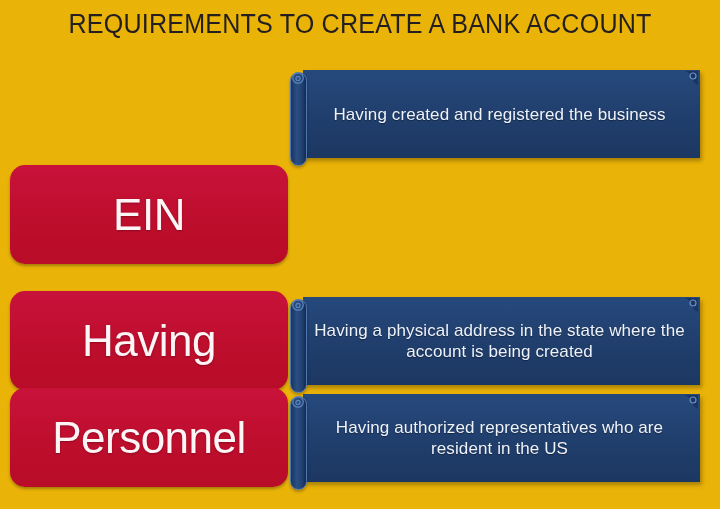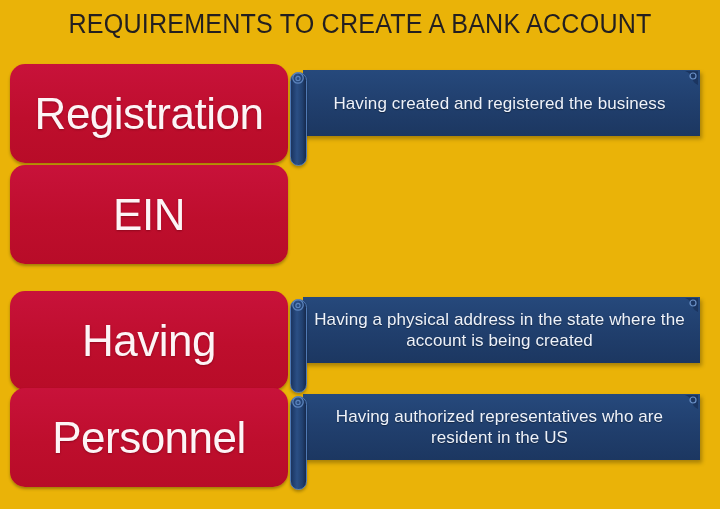--- a/index.html
+++ b/index.html
@@ -89,21 +89,21 @@
     width: 412px;
     height: 88px;
   }
 
   
   .banner-sheet {
     position: absolute;
     left: 15px;
     top: 0;
     right: 0;
-    height: 66px;
+    height: 88px;
     background: #21406f;
     background: linear-gradient(180deg, #26497c 0%, #21406f 45%, #1c3761 100%);
     box-shadow: 2px 3px 4px rgba(0,0,0,0.28);
     display: flex;
     align-items: center;
     justify-content: center;
     box-sizing: border-box;
     padding: 0 14px 0 10px;
   }
 
@@ -156,23 +156,20 @@
   .scroll-curl-right svg { display: block; }
 </style>
 </head>
 <body>
 
 <div id="infographic">
 
   <div class="title">REQUIREMENTS TO CREATE A BANK ACCOUNT</div>
 
   <div class="row row-1">
-    <div class="chip">
-      <span class="chip-label">Registration</span>
-    </div>
     <div class="banner">
       <div class="banner-sheet">
         <div class="banner-text">
           <span>Having created and registered the</span><b></b><span> business</span>
         </div>
       </div>
       <div class="scroll-roll"></div>
       <div class="scroll-curl-left">
         <svg width="14" height="14" viewBox="0 0 14 14">
           <circle cx="7" cy="7" r="5.2" fill="none" stroke="#5c84bd" stroke-width="1.3"></circle>

